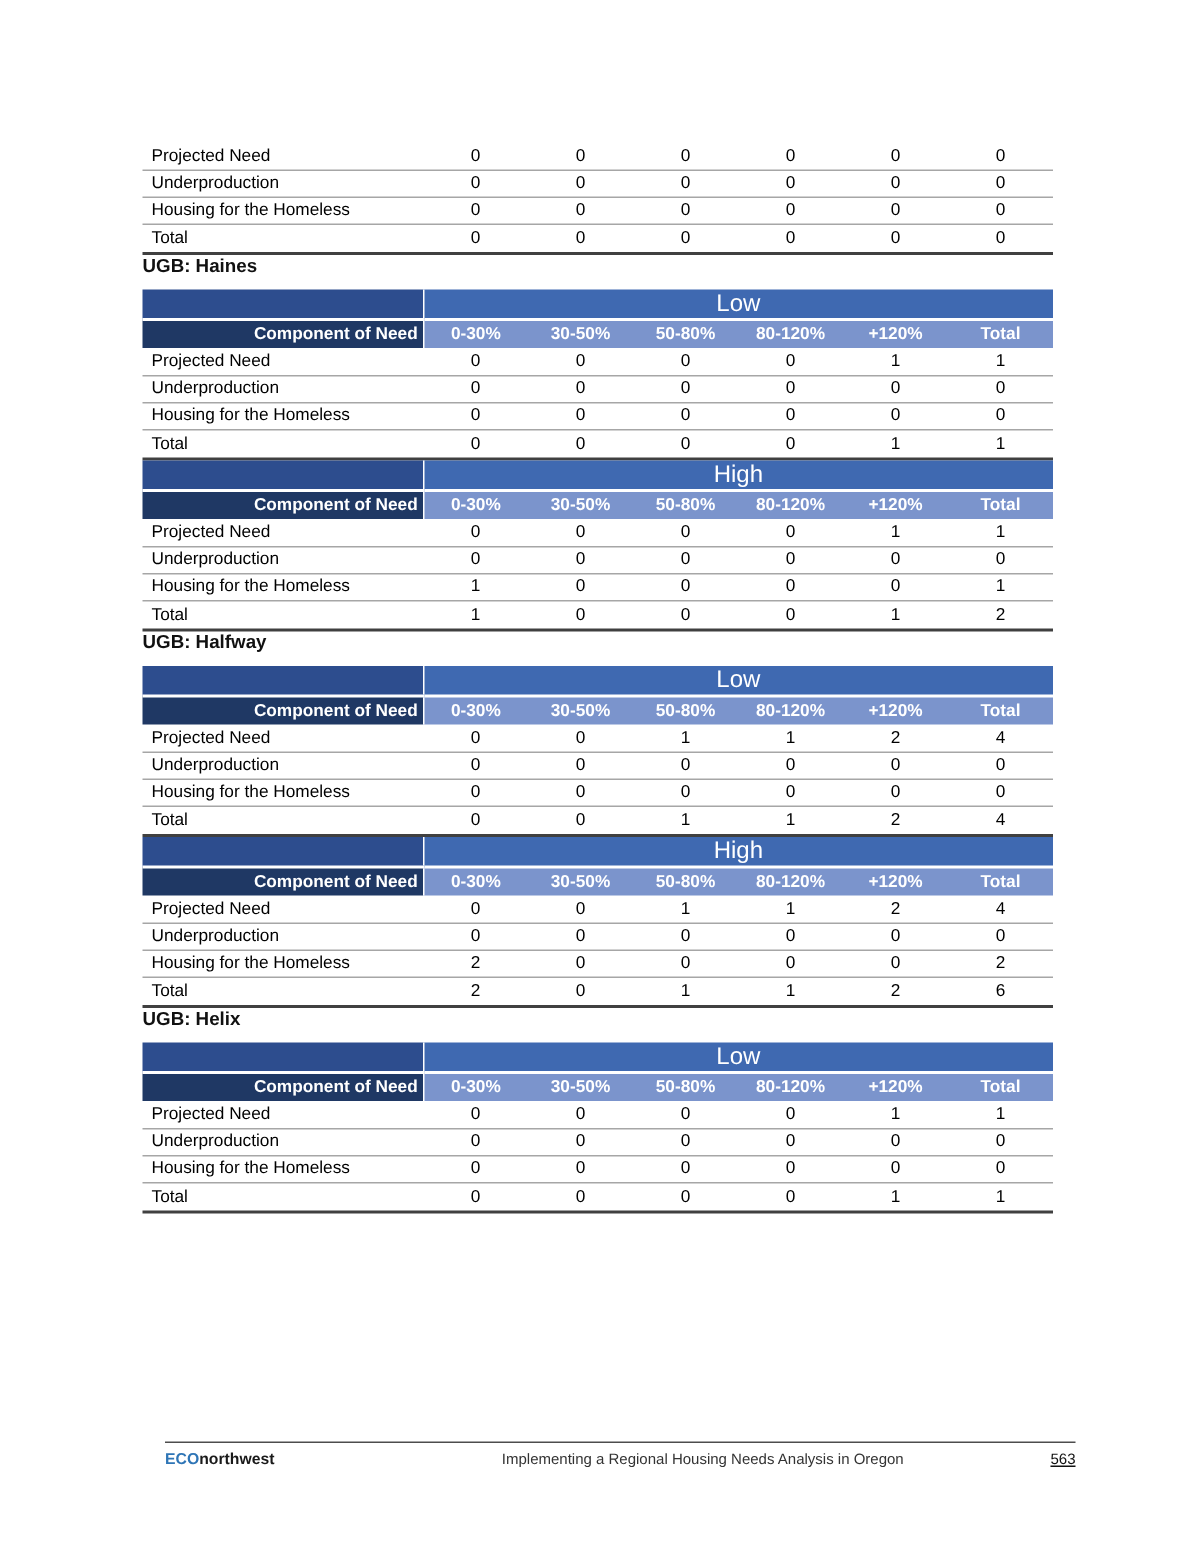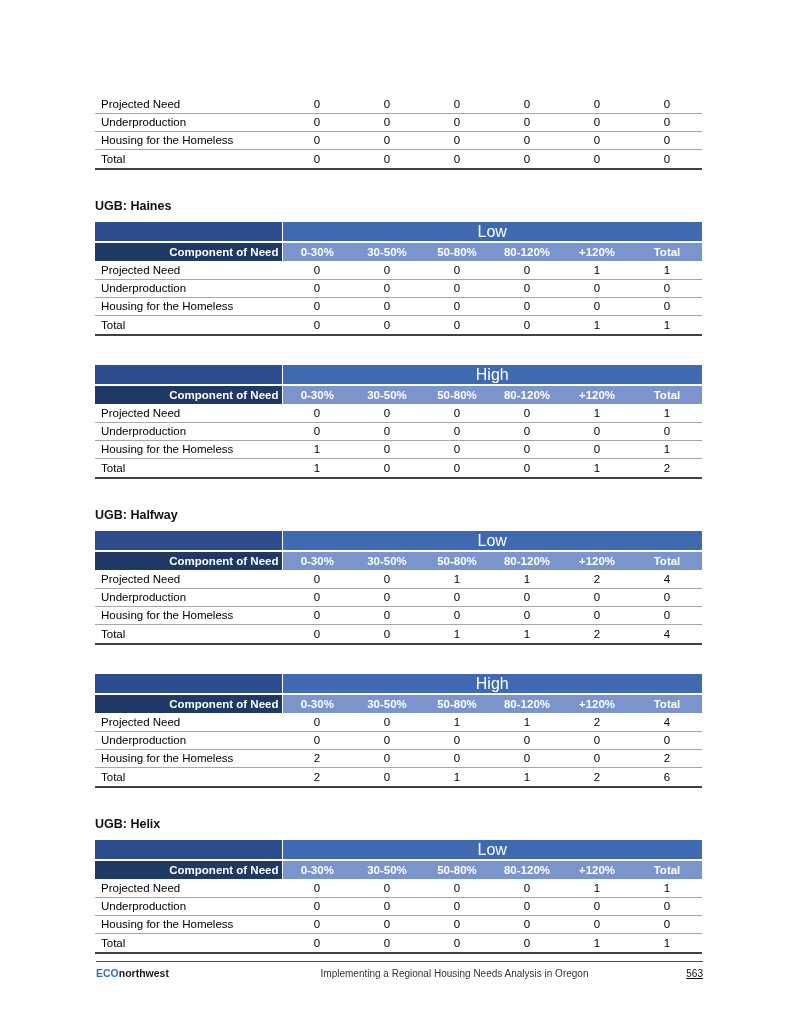--- a/index.html
+++ b/index.html
@@ -10,21 +10,21 @@
   }
   .content { position:absolute; left:95px; top:95px; width:607px; }
 
   .section-title {
     font-size:12.5px; font-weight:700; color:#111;
     margin:0 0 9px 0;
   }
 
   table.need-table {
     width:100%; border-collapse:collapse; table-layout:fixed;
-    font-size:11.5px; margin-bottom:29px; color:#000;
+    font-size:11.5px; color:#000;
   }
   .need-table th:first-child, .need-table td:first-child { width:187px; }
 
   .band-row th {
     height:20px; color:#fff; font-weight:400; font-size:16px;
     border-bottom:2px solid #fff;
   }
   th.band-left  { background:var(--band-left,#2d4d8e); border-right:1px solid #fff; }
   th.band-right { background:var(--band-right,#3f69b1); text-align:center; }
 
@@ -38,21 +38,21 @@
   }
 
   .need-table td { height:18px; padding:0 4px; vertical-align:middle; }
   .need-table td:first-child { text-align:left; padding-left:6px; }
   .need-table td:not(:first-child) { text-align:center; }
 
   tr.data-row td  { border-bottom:1px solid #a6a6a6; }
   tr.total-row td { border-bottom:2px solid #404040; height:20px; }
 
   .footer {
-    position:absolute; left:96px; top:961px; width:607px;
+    position:absolute; left:110px; top:961px; width:607px;
     border-top:1px solid #4d4d4d; padding-top:5px;
     display:flex; align-items:baseline; font-size:10px; color:#333;
   }
   .footer-left  { width:170px; font-weight:700; font-size:10.5px; color:#1a1a1a; }
   .footer-left .eco { color:var(--brand-blue,#2e75b6); }
   .footer-center{ flex:1; text-align:center; color:#333; }
   .footer-right { width:60px; text-align:right; color:#111;text-decoration:underline; }
 </style>
 </head>
 <body>

